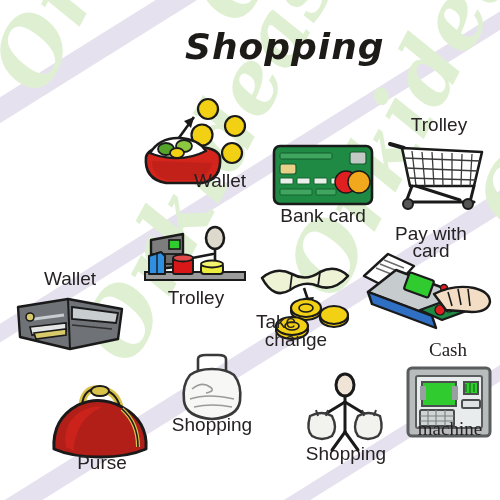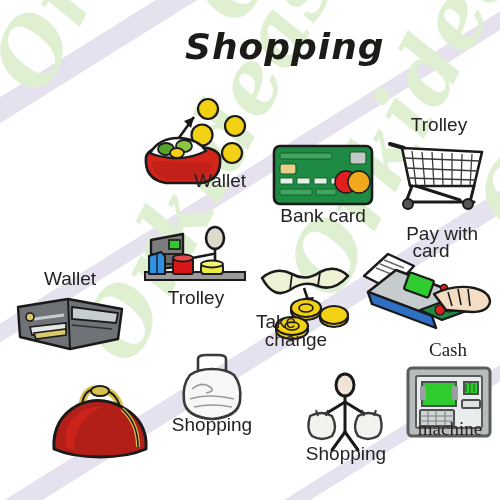--- a/index.html
+++ b/index.html
@@ -237,36 +237,37 @@
       <circle cx="78" cy="58" r="5" fill="#e02020" stroke="#1a1a1a" stroke-width="1.2"></circle>
       <circle cx="87" cy="55" r="5" fill="#f2a81d" stroke="#1a1a1a" stroke-width="1.2"></circle>
 
       <path d="M72 42 Q92 32 112 36 Q128 40 128 50 Q126 60 110 60 L84 58 Z" fill="#f4ddc5" stroke="#1a1a1a" stroke-width="2.4" stroke-linejoin="round"></path>
       <g stroke="#1a1a1a" stroke-width="1.6" fill="none">
         <path d="M86 40 L90 54"></path>
           <path d="M96 37 L99 53"></path>
           <path d="M106 37 L108 54"></path>
       </g>
     </svg>
-    <div class="lbl" style="left:22px;top:-26px;width:94px;text-align:right;">Pay with</div>
+    <div class="lbl" style="left:22px;top:-26px;width:94px;">Pay with</div>
     <div class="lbl" style="left:22px;top:-9px;width:94px;">card</div>
   </div>
 
   <div class="tile" style="left:48px;top:383px;">
     <svg width="106" height="76" viewBox="0 0 106 76">
 
       <path d="M34 22 Q36 4 52 6 Q68 8 72 24" fill="none" stroke="#d9c24a" stroke-width="7" stroke-linecap="round"></path>
       <path d="M34 22 Q36 4 52 6 Q68 8 72 24" fill="none" stroke="#1a1a1a" stroke-width="2" stroke-linecap="round"></path>
       <ellipse cx="52" cy="8" rx="9" ry="5" fill="#d9c24a" stroke="#1a1a1a" stroke-width="2"></ellipse>
 
       <path d="M6 66 Q4 36 30 22 Q52 12 74 24 Q100 38 98 66 Q80 74 52 74 Q24 74 6 66 Z" fill="#b11f18" stroke="#1a1a1a" stroke-width="3" stroke-linejoin="round"></path>
       <path d="M18 64 Q14 40 34 28 Q46 22 54 24 Q36 32 30 48 Q25 60 26 68 Z" fill="#d4251c" opacity="0.75" stroke="none"></path>
       <path d="M74 26 Q90 40 90 64" fill="none" stroke="#d9c24a" stroke-width="4"></path>
       <path d="M74 26 Q90 40 90 64" fill="none" stroke="#1a1a1a" stroke-width="1.6"></path>
     </svg>
+    <div class="lbl" style="left:14px;top:72px;width:80px;">Purse</div>
   </div>
 
   <div class="tile" style="left:176px;top:355px;">
     <svg width="72" height="66" viewBox="0 0 72 66">
       <path d="M22 18 L22 4 Q22 0 30 0 L42 0 Q50 0 50 4 L50 18" fill="none" stroke="#3a3a3a" stroke-width="2.6"></path>
       <path d="M14 20 Q6 30 8 46 Q10 62 36 64 Q62 62 64 46 Q66 30 58 20 Q50 14 36 14 Q22 14 14 20 Z" fill="#f7f7f5" stroke="#3a3a3a" stroke-width="2.6" stroke-linejoin="round"></path>
       <g stroke="#9a9a9a" stroke-width="1.6" fill="none">
         <path d="M16 34 Q26 26 34 32 Q40 36 30 38"></path>
         <path d="M14 44 Q32 38 58 44"></path>
         <path d="M18 52 Q36 48 56 52"></path>

